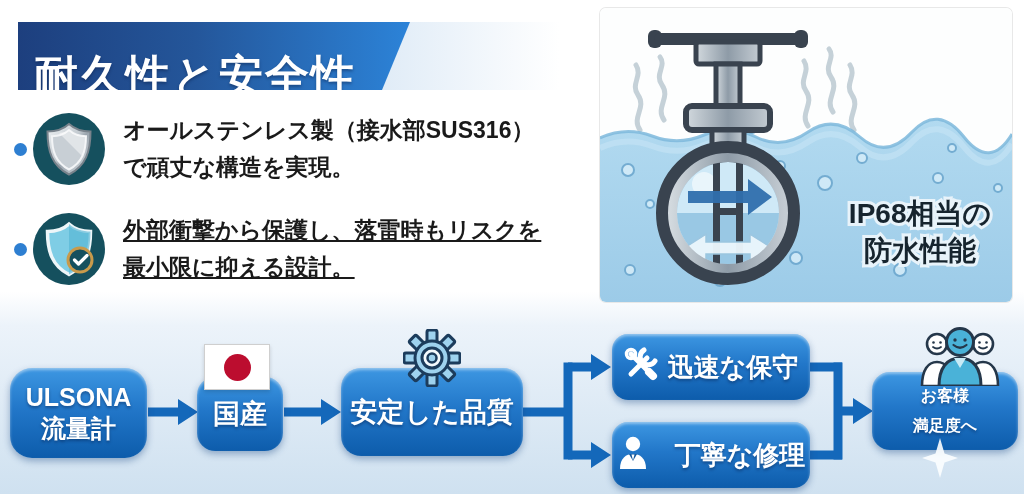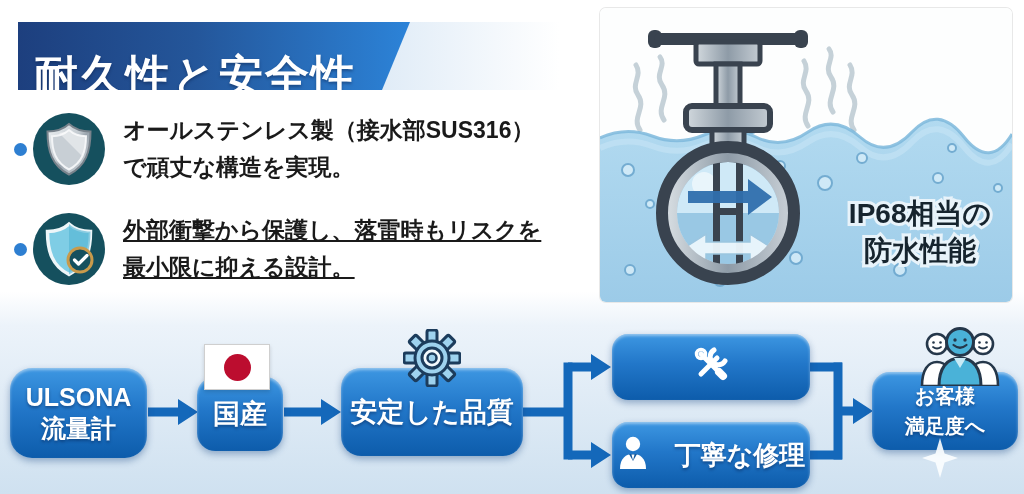--- a/index.html
+++ b/index.html
@@ -33,21 +33,21 @@
     background:linear-gradient(180deg,#3d97e2 0%,#2277c9 45%,#0d5cab 100%);
     box-shadow:0 3px 7px rgba(25,70,130,.4), inset 0 2px 3px rgba(255,255,255,.45);
     color:#fff;font-weight:bold;text-align:center;
     text-shadow:0 2px 3px rgba(0,20,60,.4);}
   .fbox .two-line{line-height:31px;}
   .box-ulsona{left:10px;top:368px;width:137px;height:90px;border-radius:22px;font-size:25px;}
   .box-domestic{left:197px;top:377px;width:86px;height:74px;border-radius:18px;font-size:27px;}
   .box-quality{left:341px;top:368px;width:182px;height:88px;border-radius:20px;font-size:27px;}
   .box-maint{left:612px;top:334px;width:198px;height:66px;border-radius:16px;font-size:26px;gap:10px;}
   .box-repair{left:612px;top:422px;width:198px;height:66px;border-radius:16px;font-size:26px;gap:26px;}
-  .box-satisfaction{left:872px;top:372px;width:146px;height:78px;border-radius:18px;font-size:20px;}
+  .box-satisfaction{left:872px;top:372px;width:146px;height:78px;border-radius:18px;font-size:16px;}
   .box-satisfaction .two-line{line-height:30px;}
   .flag{position:absolute;left:204px;top:344px;width:64px;height:44px;background:#ffffff;
     border:1px solid #cfcfcf;box-shadow:0 2px 4px rgba(0,0,0,.15);
     display:flex;align-items:center;justify-content:center;}
   .flag .sun{width:27px;height:27px;border-radius:50%;background:#bc0d2f;}
   .gear-pos{position:absolute;left:403px;top:329px;}
   .people-pos{position:absolute;left:914px;top:326px;}
   .sparkle-pos{position:absolute;left:922px;top:438px;}
   .inline-icon{flex:0 0 auto;}
 </style>
@@ -242,20 +242,21 @@
       <svg width="34" height="34" viewBox="0 0 34 34">
         <g stroke="#ffffff" stroke-linecap="round" fill="none">
           <path d="M7,27 L23,11" stroke-width="5"></path>
           <path d="M20,3 a8,8 0 1 0 11,11" stroke-width="5"></path>
           <path d="M7,7 L27,27" stroke-width="5"></path>
           <path d="M25,25 L29,29" stroke-width="8"></path>
           <circle cx="7" cy="7" r="4.5" stroke-width="3.5"></circle>
         </g>
       </svg>
     </span>
+    <span>迅速な保守</span>
   </div>
 
   <div class="fbox box-repair">
     <span class="inline-icon">
       <svg width="32" height="34" viewBox="0 0 32 34">
         <circle cx="16" cy="9" r="7.2" fill="#ffffff"></circle>
         <path d="M3,34 C3,23 9,19 16,19 C23,19 29,23 29,34 Z" fill="#ffffff"></path>
         <polygon points="12,19 16,26 20,19" fill="#155a9e"></polygon>
         <polygon points="14.5,19.5 17.5,19.5 16,25.5" fill="#ffffff"></polygon>
         <rect x="20.5" y="26" width="5" height="3" rx="1.2" fill="#ffffff"></rect>

